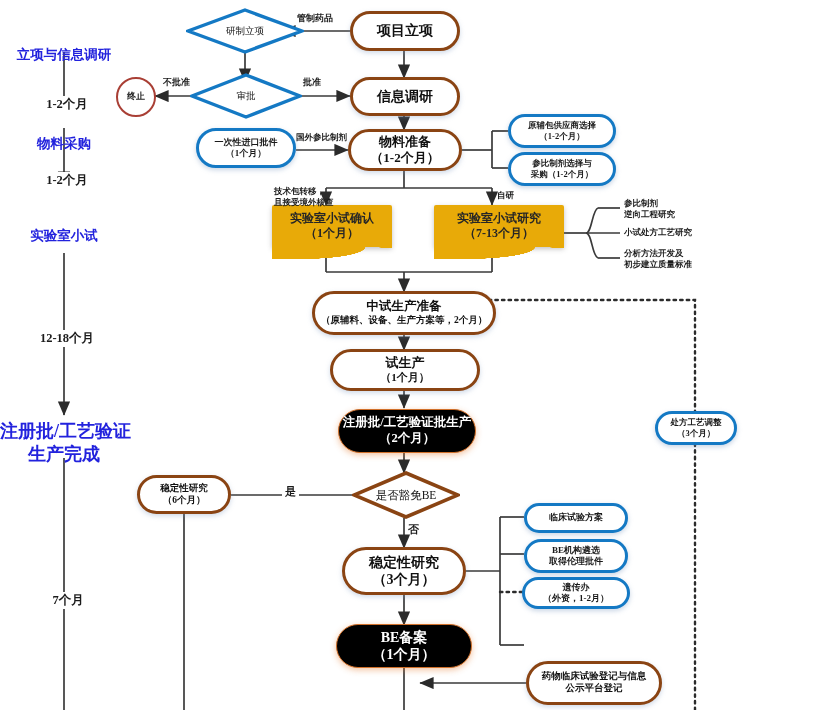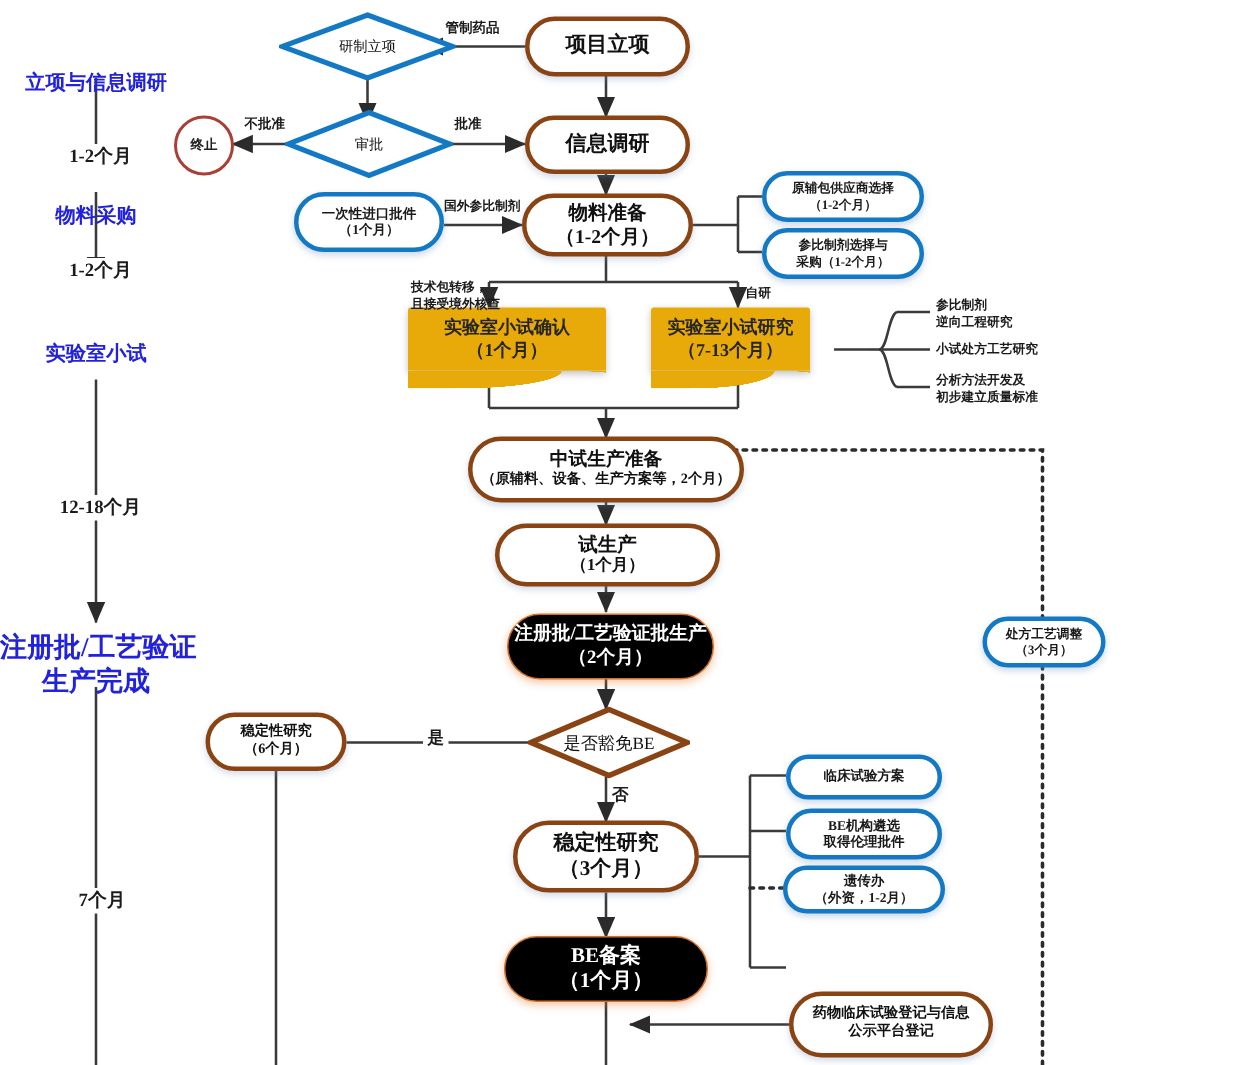--- a/index.html
+++ b/index.html
@@ -232,26 +232,26 @@
   <div class="node orange" style="left:338px;top:409px;width:138px;height:44px;font-size:12.5px;">
     <span class="ln">注册批/工艺验证批生产</span>
     <span class="ln">（2个月）</span>
   </div>
 
   <div class="node orange" style="left:336px;top:624px;width:136px;height:44px;font-size:14px;">
     <span class="ln">BE备案</span>
     <span class="ln">（1个月）</span>
   </div>
 
-  <div class="node gold" style="left:272px;top:205px;width:132px;height:42px;font-size:12px;">
+  <div class="node gold" style="left:272px;top:205px;width:120px;height:42px;font-size:12px;">
     <span class="ln">实验室小试确认</span>
     <span class="ln">（1个月）</span>
   </div>
 
-  <div class="node gold" style="left:434px;top:205px;width:106px;height:42px;font-size:12px;">
+  <div class="node gold" style="left:434px;top:205px;width:130px;height:42px;font-size:12px;">
     <span class="ln">实验室小试研究</span>
     <span class="ln">（7-13个月）</span>
   </div>
 
   <div class="node blue" style="left:196px;top:128px;width:100px;height:40px;font-size:9px;">
     <span class="ln">一次性进口批件</span>
     <span class="ln">（1个月）</span>
   </div>
 
   <div class="node blue" style="left:508px;top:114px;width:108px;height:34px;font-size:8.5px;">

